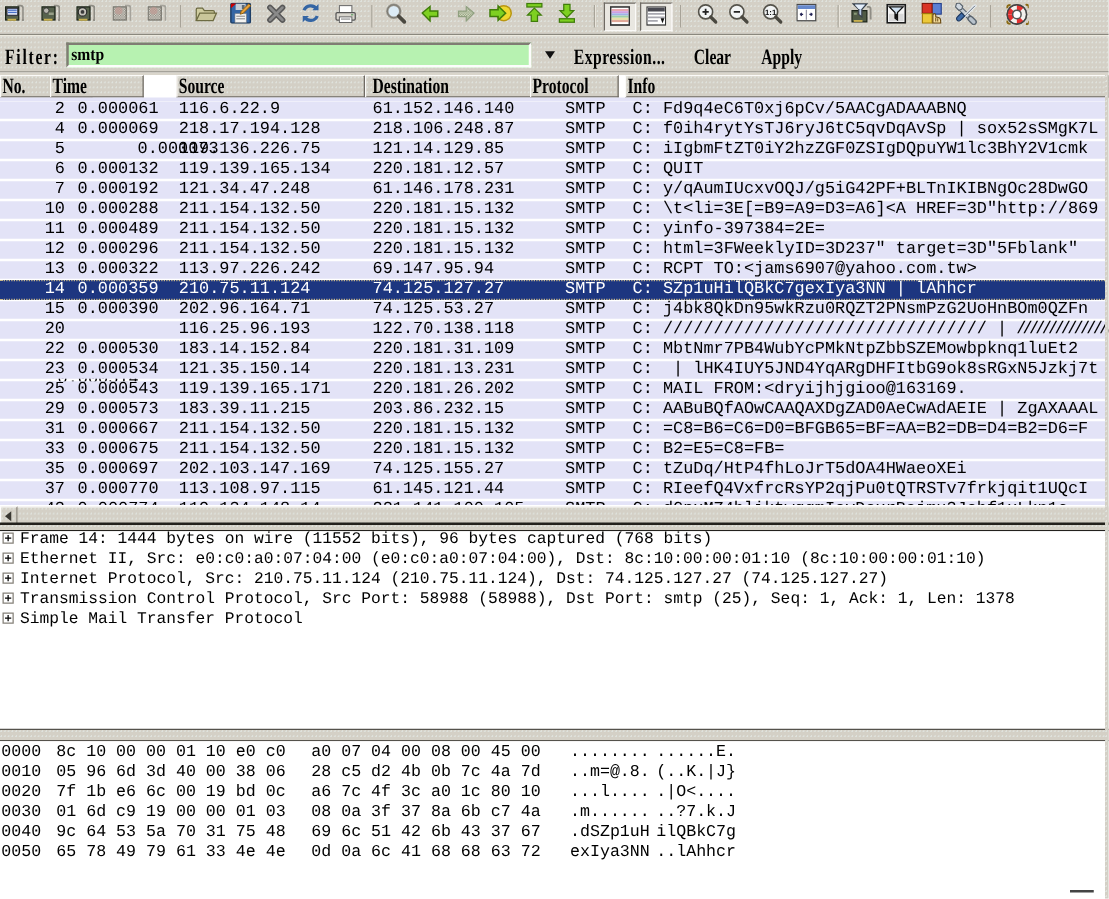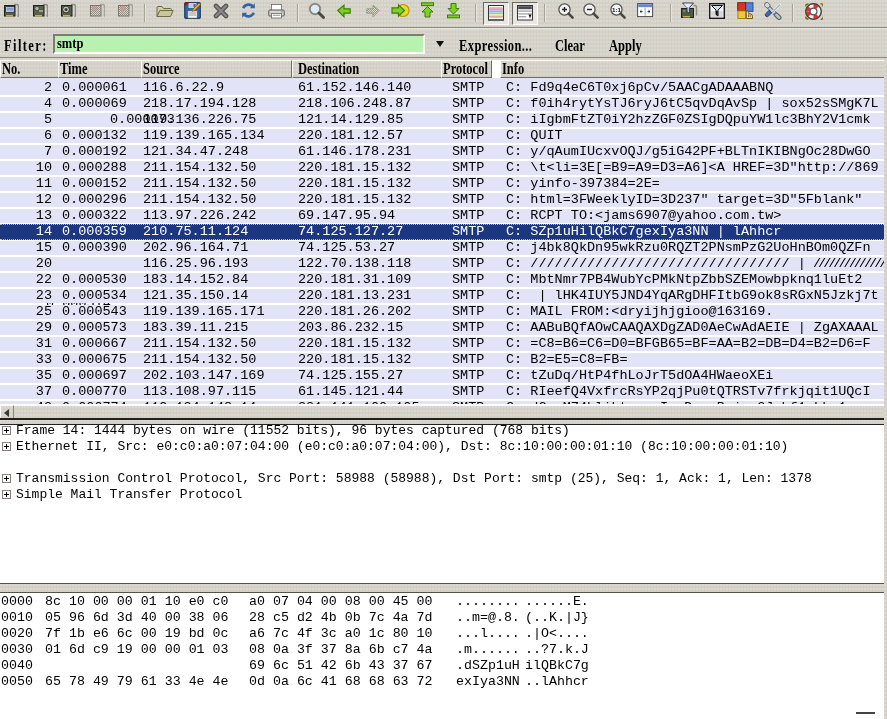--- a/index.html
+++ b/index.html
@@ -245,30 +245,30 @@
   <div class="abs lbl" style="left:57px;top:36px;transform:scaleY(1.12);">smtp</div>
   <div class="abs" style="left:436px;top:41px;width:0;height:0;border-left:4.5px solid transparent;border-right:4.5px solid transparent;border-top:6px solid #111;"></div>
   <div class="abs lbl" style="left:459px;top:36px;letter-spacing:0.4px;">Expression...</div>
   <div class="abs lbl" style="left:555px;top:36px;">Clear</div>
   <div class="abs lbl" style="left:609px;top:36px;">Apply</div>
 
   <div class="abs" style="left:0;top:60px;width:887px;height:18px;">
     <div class="hdrcell" style="left:0;width:74px;">
         <span>No.</span>
       </div>
-    <div class="hdrcell" style="left:58px;width:85px;">
+    <div class="hdrcell" style="left:40px;width:75px;">
         <span>Time</span>
       </div>
     <div class="hdrcell" style="left:141px;width:151px;">
         <span>Source</span>
       </div>
     <div class="hdrcell" style="left:292px;width:157px;">
         <span style="left:5px;">Destination</span>
       </div>
-    <div class="hdrcell" style="left:441px;width:51px;">
+    <div class="hdrcell" style="left:424px;width:71px;">
         <span>Protocol</span>
       </div>
     <div class="hdrcell" style="left:500px;width:387px;">
         <span>Info</span>
       </div>
   </div>
 
   <div class="abs" style="left:0;top:78px;width:884px;height:3px;background:#e3e3f7;"></div>
   <div class="abs" style="left:0;top:81px;width:887px;height:323px;background:#fff;overflow:hidden;" id="plist">
     <div class="row" style="top:0px;">
@@ -321,21 +321,21 @@
         <div class="no">10</div>
         <div class="t" style="left:62px;">0.000288</div>
         <div class="t" style="left:143px;">211.154.132.50</div>
         <div class="t" style="left:298px;">220.181.15.132</div>
         <div class="t" style="left:452px;">SMTP</div>
         <div class="t" style="left:506px;">C: \t&lt;li=3E[=B9=A9=D3=A6]&lt;A HREF=3D"http://869</div>
       </div>
     <div class="row" style="top:96px;">
         <div class="rowbg"></div>
         <div class="no">11</div>
-        <div class="t" style="left:62px;">0.000152</div>
+        <div class="t" style="left:62px;">0.000489</div>
         <div class="t" style="left:143px;">211.154.132.50</div>
         <div class="t" style="left:298px;">220.181.15.132</div>
         <div class="t" style="left:452px;">SMTP</div>
         <div class="t" style="left:506px;">C: yinfo-397384=2E=</div>
       </div>
     <div class="row" style="top:112px;">
         <div class="rowbg"></div>
         <div class="no">12</div>
         <div class="t" style="left:62px;">0.000296</div>
         <div class="t" style="left:143px;">211.154.132.50</div>
@@ -467,33 +467,34 @@
     <div class="abs chrome" style="left:0;top:1px;width:14px;height:15px;border:1px solid #8e8a80;border-top-color:#fdfdfc;border-left-color:#fdfdfc;"></div>
     <div class="abs" style="left:4px;top:5px;width:0;height:0;border-top:4px solid transparent;border-bottom:4px solid transparent;border-right:5px solid #3a3832;"></div>
   </div>
   <div class="abs" style="left:0;top:418px;width:887px;height:2px;background:#23211d;"></div>
   <div class="abs chrome" style="left:0;top:420px;width:887px;height:4px;"></div>
   <div class="abs" style="left:0;top:424px;width:887px;height:1px;background:#23211d;"></div>
 
   <div class="abs" style="left:0;top:425px;width:887px;height:158px;background:#fff;overflow:hidden;" id="details">
     <div class="dline" style="top:-2px;"><div class="pbox"></div><span style="position:absolute;left:16px;">Frame 14: 1444 bytes on wire (11552 bits), 96 bytes captured (768 bits)</span></div>
     <div class="dline" style="top:14px;"><div class="pbox"></div><span style="position:absolute;left:16px;">Ethernet II, Src: e0:c0:a0:07:04:00 (e0:c0:a0:07:04:00), Dst: 8c:10:00:00:01:10 (8c:10:00:00:01:10)</span></div>
+    <div class="dline" style="top:30px;"><div class="pbox"></div><span style="position:absolute;left:16px;">Internet Protocol, Src: 210.75.11.124 (210.75.11.124), Dst: 74.125.127.27 (74.125.127.27)</span></div>
     <div class="dline" style="top:46px;"><div class="pbox"></div><span style="position:absolute;left:16px;">Transmission Control Protocol, Src Port: 58988 (58988), Dst Port: smtp (25), Seq: 1, Ack: 1, Len: 1378</span></div>
     <div class="dline" style="top:62px;"><div class="pbox"></div><span style="position:absolute;left:16px;">Simple Mail Transfer Protocol</span></div>
   </div>
 
   <div class="abs" style="left:0;top:583px;width:887px;height:1px;background:#55524c;"></div>
   <div class="abs chrome" style="left:0;top:584px;width:887px;height:8px;"></div>
   <div class="abs" style="left:0;top:592px;width:887px;height:1px;background:#55524c;"></div>
 
   <div class="abs" style="left:0;top:593px;width:887px;height:126px;background:#fff;overflow:hidden;" id="hex">
     <div class="hline" style="top:1px;"><span style="position:absolute;left:1px;">0000</span><span style="position:absolute;left:45px;">8c 10 00 00 01 10 e0 c0</span><span style="position:absolute;left:249px;">a0 07 04 00 08 00 45 00</span><span style="position:absolute;left:456px;">........</span><span style="position:absolute;left:525px;">......E.</span></div>
     <div class="hline" style="top:17px;"><span style="position:absolute;left:1px;">0010</span><span style="position:absolute;left:45px;">05 96 6d 3d 40 00 38 06</span><span style="position:absolute;left:249px;">28 c5 d2 4b 0b 7c 4a 7d</span><span style="position:absolute;left:456px;">..m=@.8.</span><span style="position:absolute;left:525px;">(..K.|J}</span></div>
     <div class="hline" style="top:33px;"><span style="position:absolute;left:1px;">0020</span><span style="position:absolute;left:45px;">7f 1b e6 6c 00 19 bd 0c</span><span style="position:absolute;left:249px;">a6 7c 4f 3c a0 1c 80 10</span><span style="position:absolute;left:456px;">...l....</span><span style="position:absolute;left:525px;">.|O&lt;....</span></div>
     <div class="hline" style="top:49px;"><span style="position:absolute;left:1px;">0030</span><span style="position:absolute;left:45px;">01 6d c9 19 00 00 01 03</span><span style="position:absolute;left:249px;">08 0a 3f 37 8a 6b c7 4a</span><span style="position:absolute;left:456px;">.m......</span><span style="position:absolute;left:525px;">..?7.k.J</span></div>
-    <div class="hline" style="top:65px;"><span style="position:absolute;left:1px;">0040</span><span style="position:absolute;left:249px;">69 6c 51 42 6b 43 37 67</span><span style="position:absolute;left:456px;">.dSZp1uH</span><span style="position:absolute;left:525px;">ilQBkC7g</span></div>
+    <div class="hline" style="top:65px;"><span style="position:absolute;left:1px;">0040</span><span style="position:absolute;left:45px;">9c 64 53 5a 70 31 75 48</span><span style="position:absolute;left:249px;">69 6c 51 42 6b 43 37 67</span><span style="position:absolute;left:456px;">.dSZp1uH</span><span style="position:absolute;left:525px;">ilQBkC7g</span></div>
     <div class="hline" style="top:81px;"><span style="position:absolute;left:1px;">0050</span><span style="position:absolute;left:45px;">65 78 49 79 61 33 4e 4e</span><span style="position:absolute;left:249px;">0d 0a 6c 41 68 68 63 72</span><span style="position:absolute;left:456px;">exIya3NN</span><span style="position:absolute;left:525px;">..lAhhcr</span></div>
   </div>
 
   <div class="abs" style="left:856px;top:712px;width:19px;height:2px;background:#444;"></div>
 
   <div class="abs chrome" style="left:884px;top:60px;width:3px;height:659px;"></div>
 </div>
 
 </body></html>

